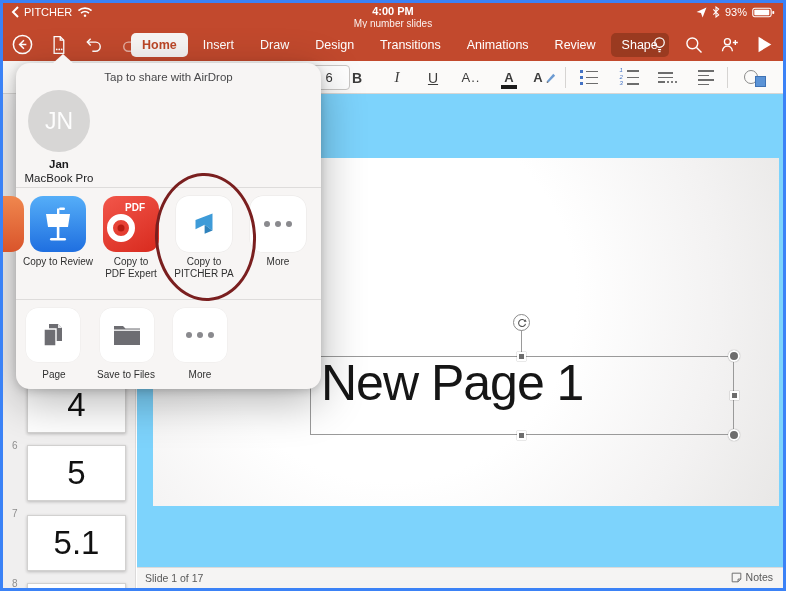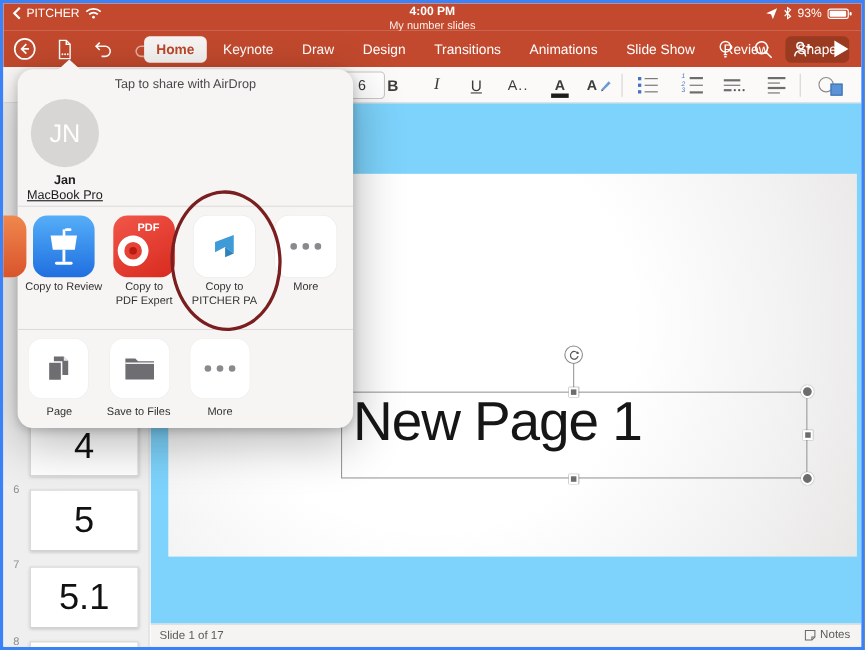--- a/index.html
+++ b/index.html
@@ -63,21 +63,21 @@
   .footer { position:absolute; left:134px; right:0; bottom:0; height:21px; background:#F5F4F3; border-top:1px solid #DBDADA; color:#5a5a5a; font-size:10.5px; }
   .footer .counter { position:absolute; left:8px; top:4px; }
   .footer .notes { position:absolute; right:10px; top:3px; display:flex; align-items:center; gap:4px; color:#5a5a5a; }
 
   
   .popover { position:absolute; left:13px; top:60px; width:305px; height:326px; background:#F7F5F4; border-radius:14px; box-shadow:0 12px 45px rgba(0,0,0,.30), 0 2px 8px rgba(0,0,0,.18); z-index:50; }
   .caret { position:absolute; left:36px; top:-9px; width:0; height:0; border-left:11px solid transparent; border-right:11px solid transparent; border-bottom:10px solid #F7F5F4; }
   .airdrop-hint { position:absolute; top:8px; left:0; right:0; text-align:center; font-size:11.5px; color:#48484A; }
   .avatar { position:absolute; left:12px; top:27px; width:62px; height:62px; border-radius:50%; background:#D7D6D5; color:rgba(255,255,255,.95); font-size:23px; display:flex; align-items:center; justify-content:center; }
   .contact-name { position:absolute; left:0px; top:95px; width:86px; text-align:center; font-size:11.5px; font-weight:700; color:#1c1c1e; }
-  .contact-dev { position:absolute; left:0px; top:109px; width:86px; text-align:center; font-size:11.5px; color:#1c1c1e;text-decoration:underline; }
+  .contact-dev { position:absolute; left:0px; top:109px; width:86px; text-align:center; font-size:11.5px; color:#1c1c1e; }
   .pdiv { position:absolute; left:0; width:100%; height:1px; background:#DEDCDB; }
   .appicon { position:absolute; width:56px; height:56px; border-radius:13px; top:133px; overflow:hidden; }
   .applabel { position:absolute; top:193px; width:76px; text-align:center; font-size:10px; line-height:12px; color:#303030; }
   .acticon { position:absolute; width:54px; height:54px; border-radius:12px; top:245px; background:#fff; display:flex; align-items:center; justify-content:center; box-shadow:0 0 0 0.5px rgba(0,0,0,.04); }
   .actlabel { position:absolute; top:306px; width:76px; text-align:center; font-size:10px; color:#303030; }
   .icon-white { background:#fff; box-shadow:0 0 0 0.5px rgba(0,0,0,.06); display:flex; align-items:center; justify-content:center; }
   .dots3 { display:flex; gap:5px; }
   .dots3 i { width:6px; height:6px; border-radius:50%; background:#8A8A8E; }
   .pdfbadge { position:absolute; right:14px; top:6px; color:#fff; font-size:10px; font-weight:800; }
 
@@ -146,26 +146,25 @@
       </div>
       <div class="rb-btn" style="opacity:.55">
         <svg width="20" height="20" viewBox="0 0 24 24">
           <path d="M16 4.5 L20 8.5 L16 12.5" stroke="#fff" stroke-width="1.7" fill="none"></path>
           <path d="M19.5 8.5 H10 A5.5 5.5 0 1 0 10 19.5 H14" stroke="#fff" stroke-width="1.7" fill="none"></path>
         </svg>
       </div>
     </div>
     <div class="tabs">
       <div class="tab active">Home</div>
-      <div class="tab">Keynote</div>
+      <div class="tab">Insert</div>
       <div class="tab">Draw</div>
       <div class="tab">Design</div>
       <div class="tab">Transitions</div>
       <div class="tab">Animations</div>
-      <div class="tab">Slide Show</div>
       <div class="tab">Review</div>
       <div class="tab contextual">Shape</div>
     </div>
     <div class="rb-icons-right">
       <div class="rb-btn">
         <svg width="19" height="21" viewBox="0 0 24 24">
           <circle cx="12" cy="9.5" r="6" stroke="#fff" stroke-width="1.6" fill="none"></circle>
           <path d="M10 18.5 H14 M10.7 21 H13.3" stroke="#fff" stroke-width="1.6"></path>
         </svg>
       </div>

